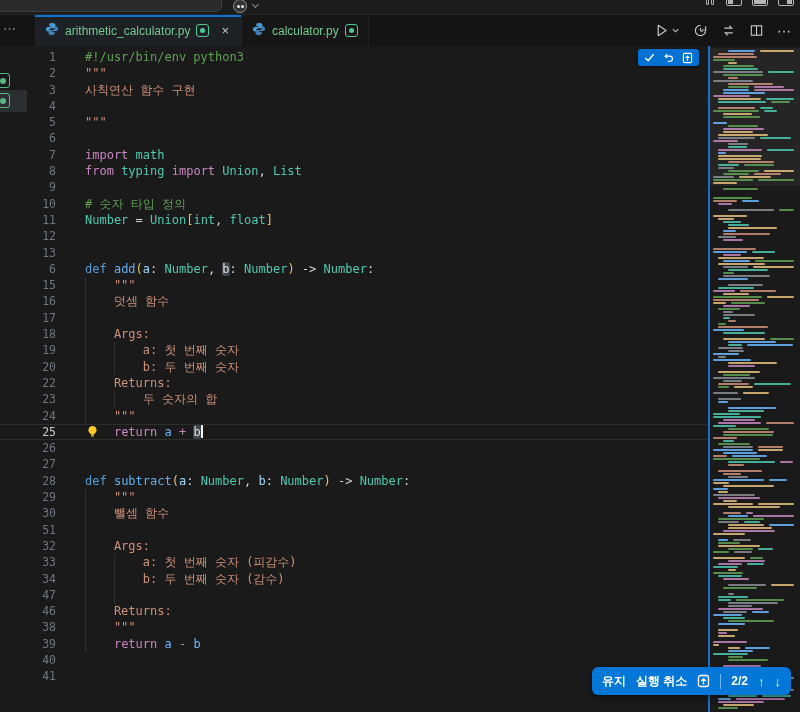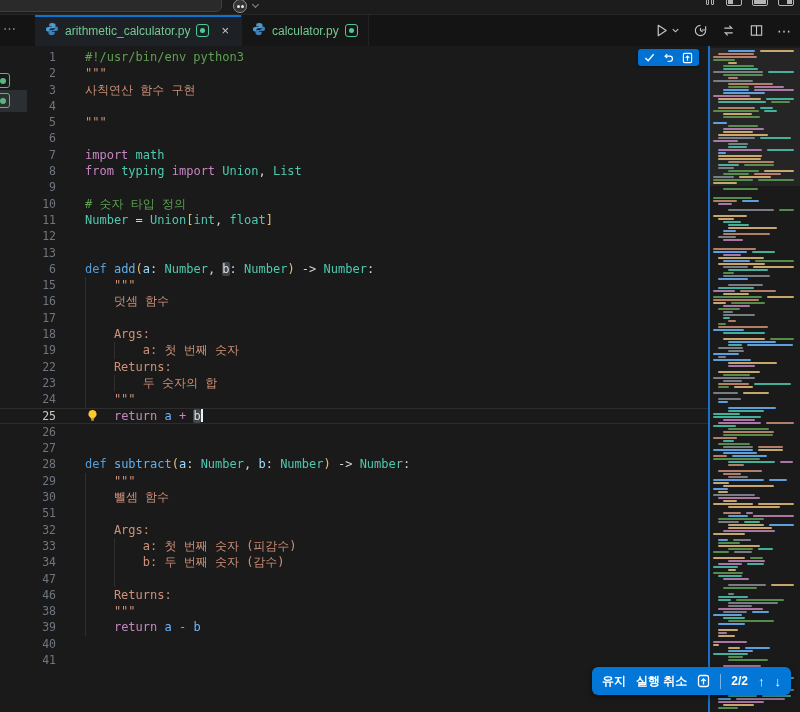--- a/index.html
+++ b/index.html
@@ -261,20 +261,26 @@
         <div class="cl">
           <i class="guide" style="left: 85px;"></i>
           <span class="ln">18</span>
           <span class="code"><span class="tk-s">    Args:</span></span>
         </div>
         <div class="cl">
           <i class="guide" style="left: 85px;"></i>
           <i class="guide" style="left: 113.9px;"></i>
           <span class="ln">19</span>
           <span class="code"><span class="tk-s">        a: 첫 번째 숫자</span></span>
+        </div>
+        <div class="cl">
+          <i class="guide" style="left: 85px;"></i>
+          <i class="guide" style="left: 113.9px;"></i>
+          <span class="ln">20</span>
+          <span class="code"><span class="tk-s">        b: 두 번째 숫자</span></span>
         </div>
         <div class="cl">
           <i class="guide" style="left: 85px;"></i>
           <span class="ln">22</span>
           <span class="code"><span class="tk-s">    Returns:</span></span>
         </div>
         <div class="cl">
           <i class="guide" style="left: 85px;"></i>
           <i class="guide" style="left: 113.9px;"></i>
           <span class="ln">23</span>

